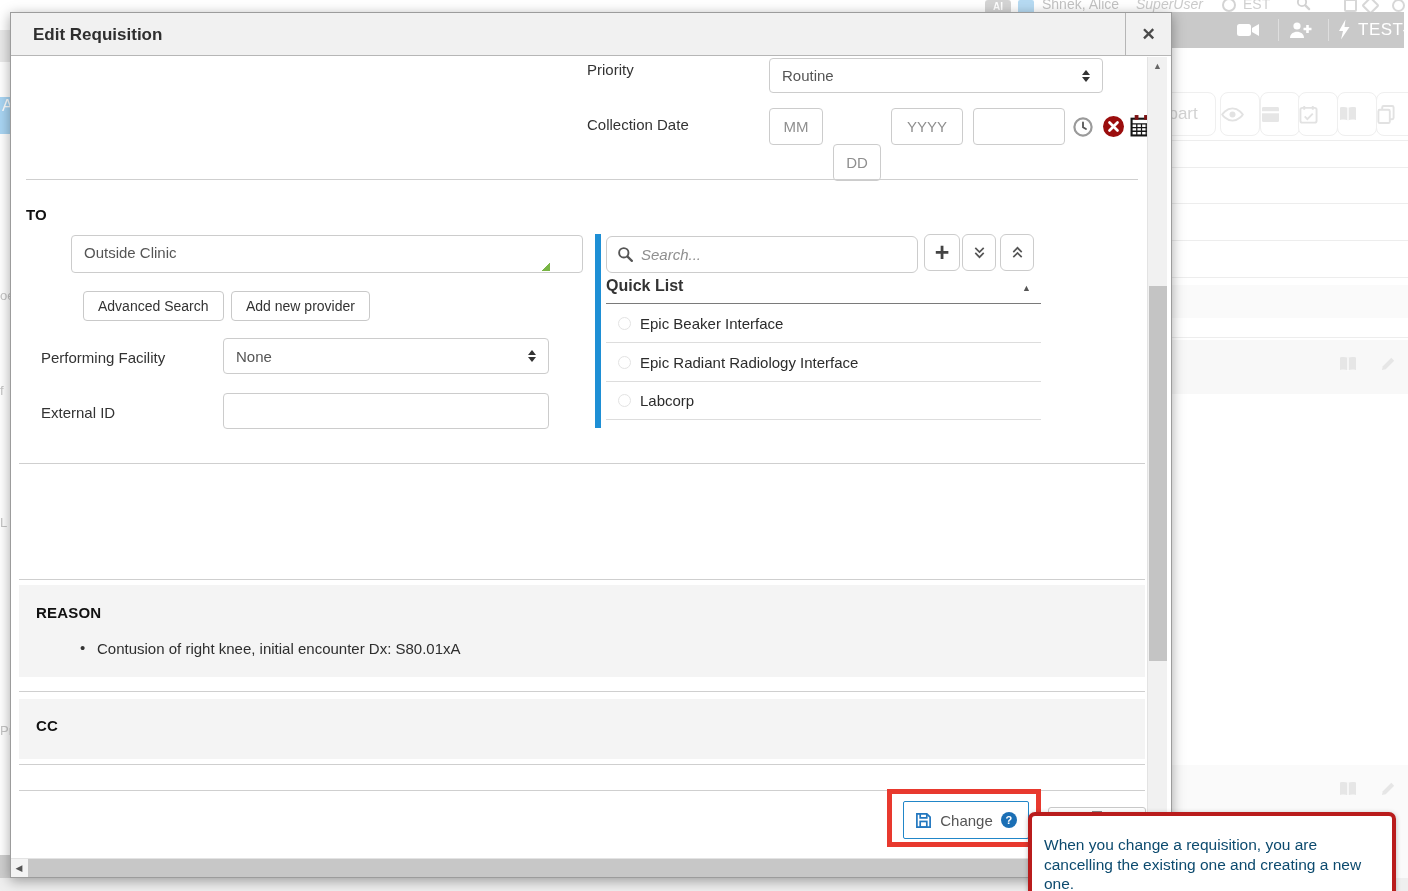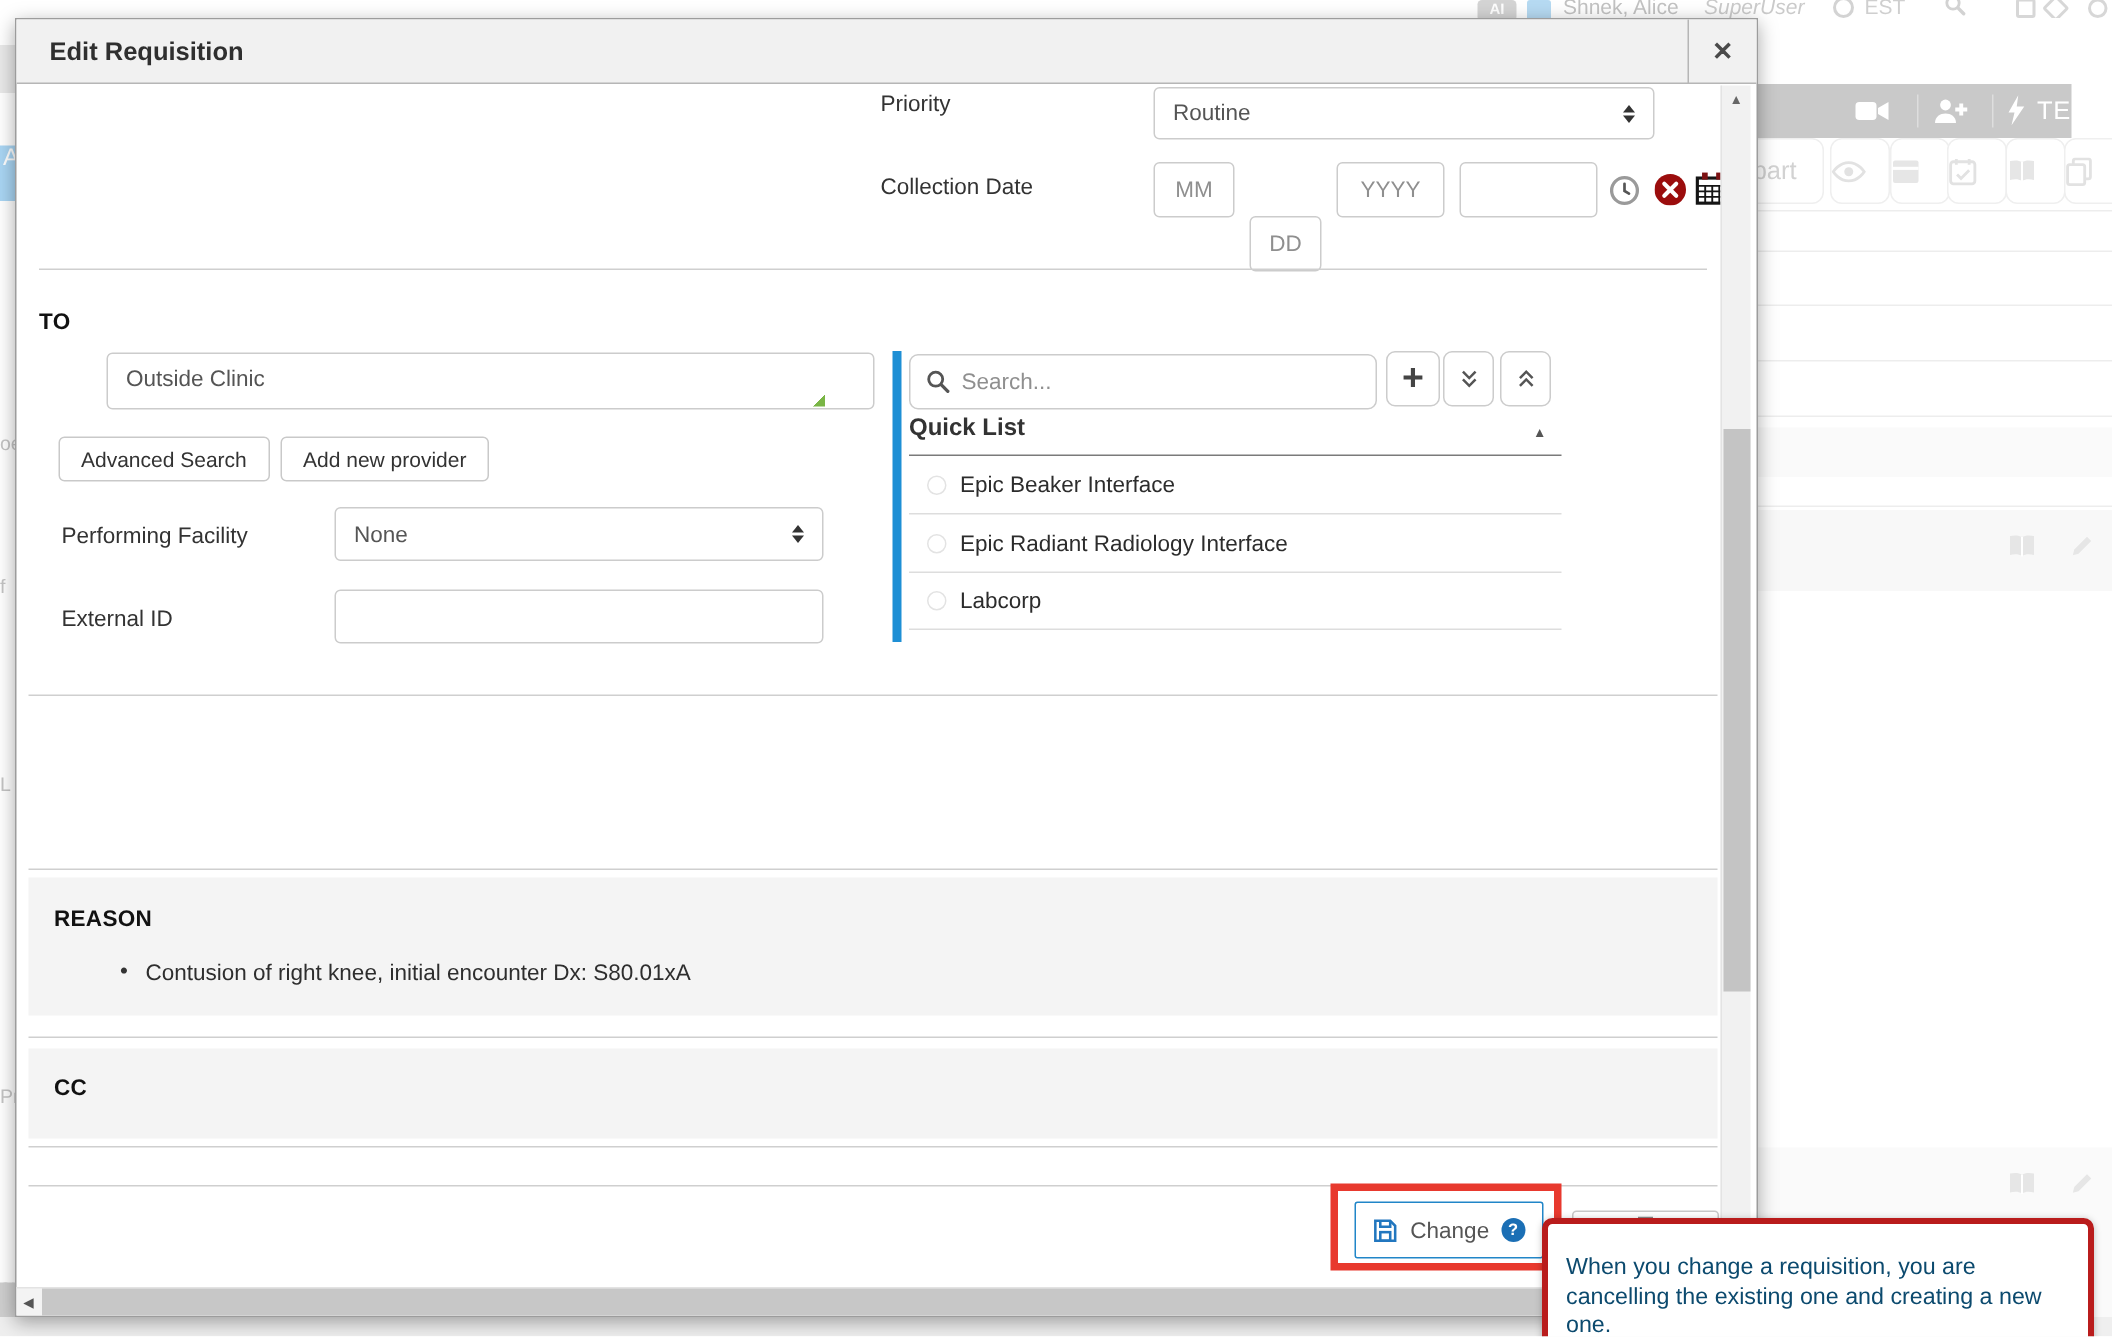--- a/index.html
+++ b/index.html
@@ -12,21 +12,21 @@
   .bg-topstrip > * { position:absolute; opacity:.6; }
   .ai-badge { left:985px; top:0; width:26px; height:14px; background:#b9b9b9; border-radius:3px; color:#fff; font-size:10px; font-weight:bold; text-align:center; line-height:14px; }
   .blue-sq { left:1018px; top:0; width:16px; height:14px; background:#85c1ea; border-radius:2px; }
   .tb-name { left:1042px; top:-4px; font-size:14px; color:#9a9a9a; white-space:nowrap; }
   .tb-role { left:1136px; top:-4px; font-size:14px; font-style:italic; color:#a8a8a8; white-space:nowrap; }
   .tb-clock { left:1222px; top:-2px; width:14px; height:14px; border:2px solid #b5b5b5; border-radius:50%; }
   .tb-est { left:1243px; top:-4px; font-size:14px; color:#b0b0b0; }
   .tb-glyph { width:13px; height:13px; border:2px solid #bdbdbd; border-radius:50%; top:-1px; }
 
   .bg-right { position:absolute; left:1172px; top:12px; width:236px; height:866px; background:#fff; overflow:hidden; }
-  .env-bar { position:absolute; left:0; top:0; width:209px; height:36px; background:#c9c9c9;margin-top:44px; }
+  .env-bar { position:absolute; left:0; top:0; width:232px; height:36px; background:#c9c9c9; }
   .env-bar .sep { position:absolute; top:7px; width:1px; height:22px; background:#dedede; }
   .env-label { position:absolute; left:186px; top:8px; color:#fff; font-size:17px; letter-spacing:.5px; }
   .ghost-btn { position:absolute; top:80px; height:44px; background:#fff; border:1px solid #efefef; border-radius:8px; display:flex; align-items:center; }
   .depart-frag { color:#d2d2d2; font-size:17px; }
   .bg-line { position:absolute; left:0; width:236px; border-top:1px solid #ededed; }
   .bg-band { position:absolute; left:0; width:236px; }
   .faded-ic { position:absolute; }
 
   .bg-left { position:absolute; left:0; top:12px; width:10px; height:866px; background:#fff; overflow:hidden; }
   .bg-left > * { position:absolute; }
@@ -47,25 +47,25 @@
   .updown i { width:0; height:0; border-left:4.5px solid transparent; border-right:4.5px solid transparent; }
   .updown .u { border-bottom:5.5px solid #333; }
   .updown .d { border-top:5.5px solid #333; }
   .dtin { position:absolute; height:37px; border:1px solid #ccc; border-radius:4px; font-size:15px; color:#555; text-align:center; font-family:"Liberation Sans",sans-serif; }
   .dtin::placeholder, .srch input::placeholder { color:#8f8f8f; opacity:1; }
   .hr { position:absolute; border-top:1px solid #cfcfcf; }
   .sec-head { position:absolute; font-size:15px; font-weight:bold; color:#111; letter-spacing:.2px; }
 
   .to-area { position:absolute; left:28px; top:222px; width:512px; height:38px; border:1px solid #ccc; border-radius:4px; font-size:15px; color:#555; padding:8px 12px; resize:none; overflow:hidden; font-family:"Liberation Sans",sans-serif;margin-left:32px; }
   .resize-grip { position:absolute; left:530px; top:249px; width:9px; height:9px; background:linear-gradient(135deg, transparent 55%, #79b545 55%); }
-  .wbtn { position:absolute; height:30px; background:#fff; border:1px solid #c9c9c9; border-radius:4px; font-size:14px; color:#333; display:flex; align-items:center; padding:0 14px; cursor:pointer; }
+  .wbtn { position:absolute; height:30px; background:#fff; border:1px solid #c9c9c9; border-radius:4px; font-size:14px; color:#333; display:flex; align-items:center; padding:0 14px; cursor:pointer;margin-left:44px; }
 
   .bluebar { position:absolute; left:584px; top:221px; width:6px; height:194px; background:#1e8fd5; }
   .srch { position:absolute; left:595px; top:223px; width:312px; height:37px; border:1px solid #ccc; border-radius:6px; display:flex; align-items:center; padding-left:10px; gap:7px; background:#fff; }
-  .srch input { border:none; outline:none; font-size:15px; color:#14532d; width:250px; font-family:"Liberation Sans",sans-serif; }
+  .srch input { border:none; outline:none; font-size:15px; color:#14532d; width:250px; font-family:"Liberation Sans",sans-serif;font-style:italic; }
   .sqbtn { position:absolute; top:221px; height:37px; border:1px solid #ccc; border-radius:6px; background:#fff; display:flex; align-items:center; justify-content:center; cursor:pointer; }
 
   .ql-head { position:absolute; left:595px; top:264px; width:435px; height:27px; border-bottom:1px solid #7a7a7a; }
   .ql-title { font-size:16px; font-weight:bold; color:#333; }
   .ql-collapse { position:absolute; right:10px; top:6px; font-size:9px; color:#555; cursor:pointer; }
   .ql-row { position:absolute; left:595px; width:435px; height:39px; border-bottom:1px solid #ddd; display:flex; align-items:center; cursor:pointer; }
   .radio { width:13px; height:13px; border:1px solid #e3e3e3; border-radius:50%; margin:0 9px 0 12px; background:#fff; flex:none; }
   .ql-label { font-size:15px; color:#2c2c2c; }
 
   .band { position:absolute; left:8px; width:1126px; background:#f4f4f4; }

